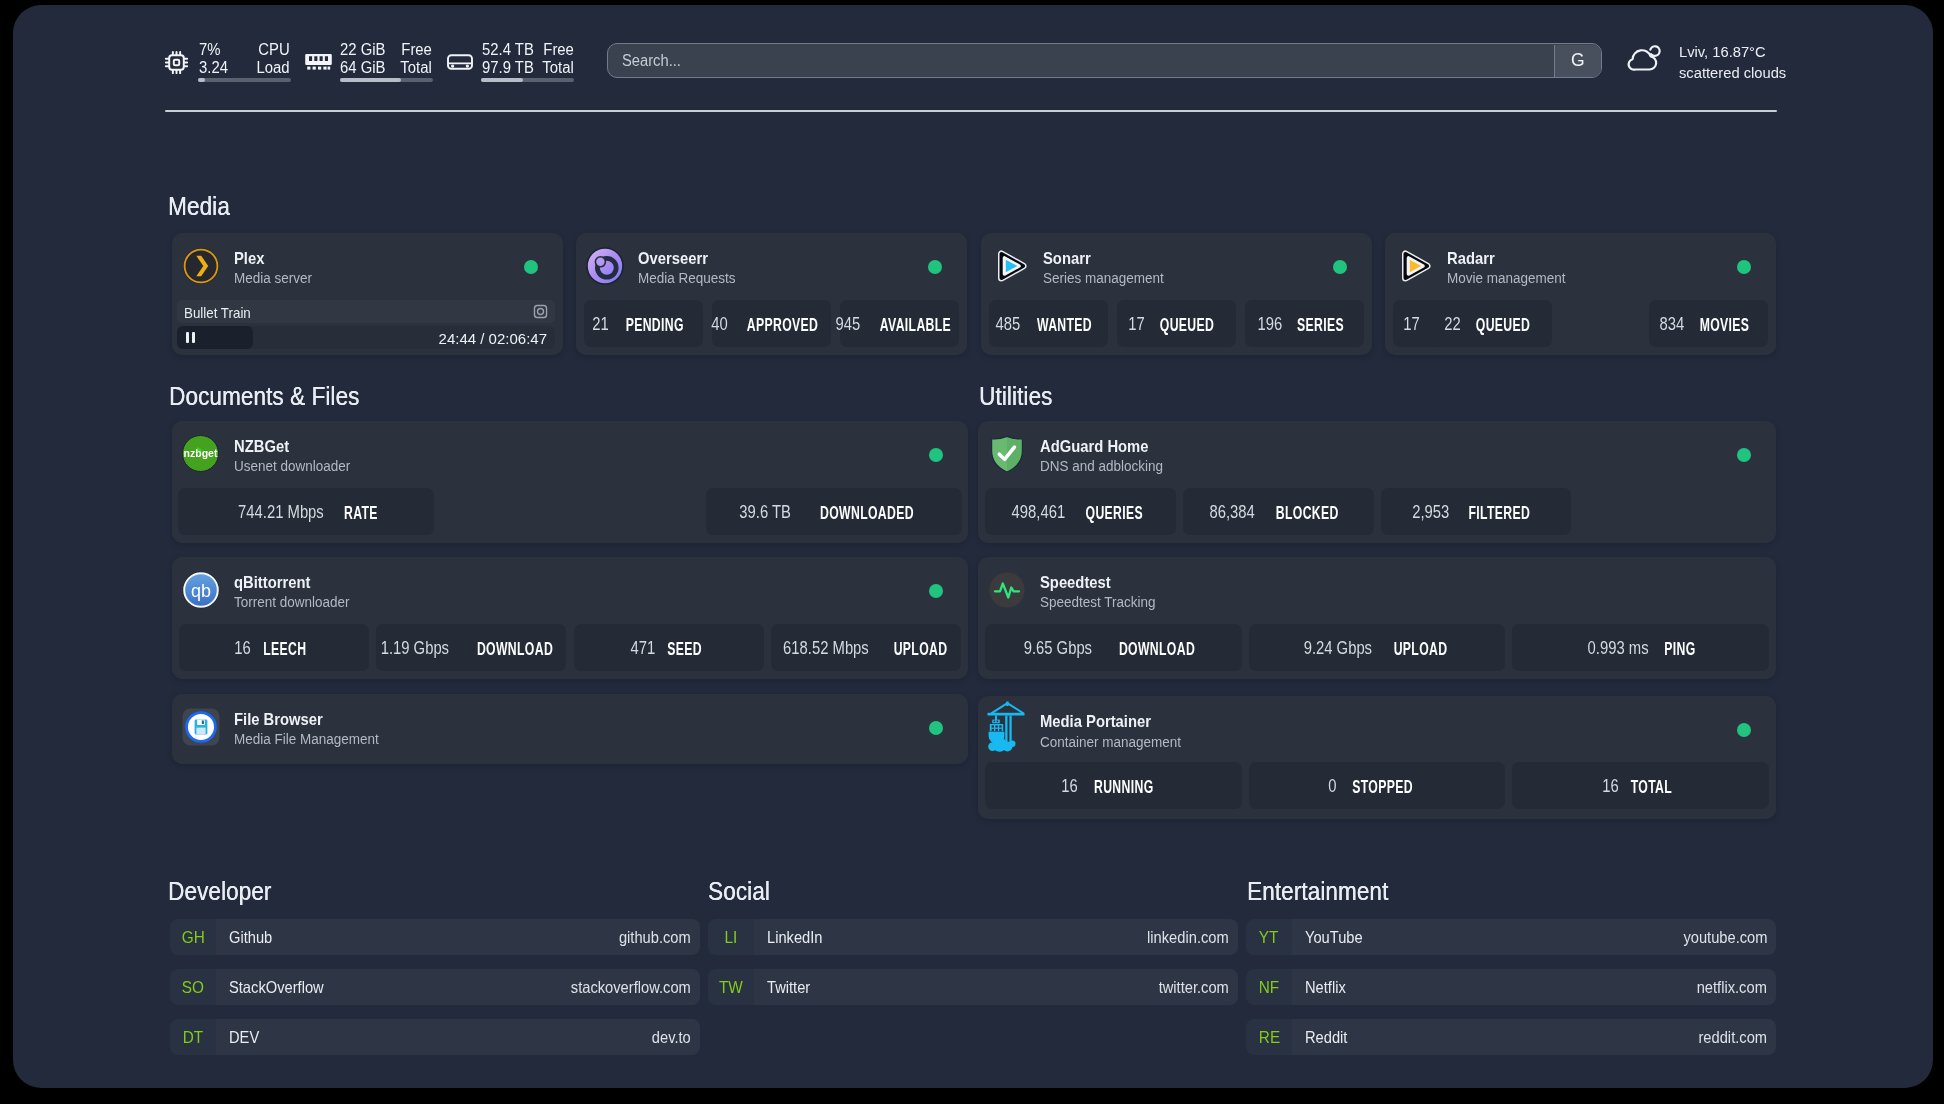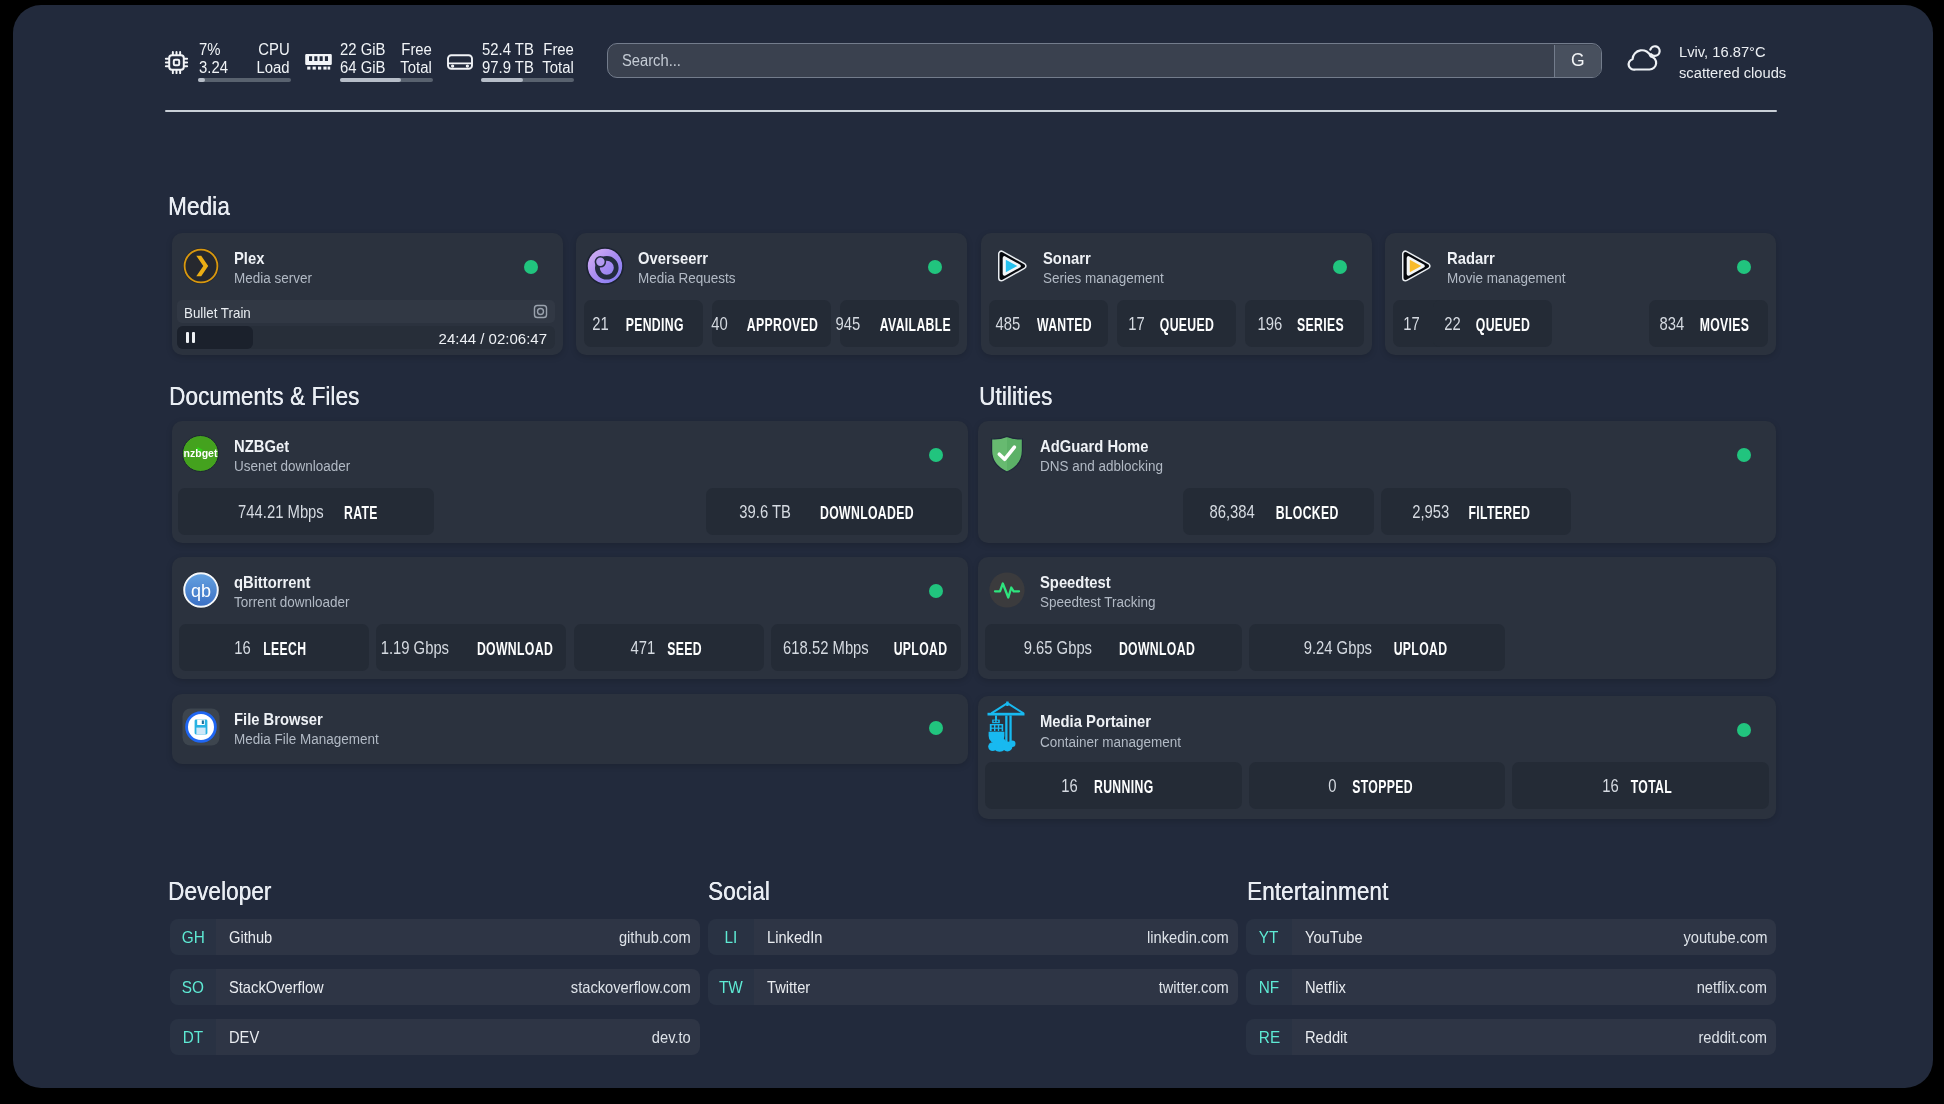--- a/index.html
+++ b/index.html
@@ -9,21 +9,21 @@
 .sb{position:absolute;background:#242B36;border-radius:7px;display:flex;align-items:center;justify-content:center;}
 .sv{font-size:19px;color:#d5dae1;line-height:20px;transform:scaleX(0.78);transform-origin:center;white-space:nowrap;}
 .sl{font-size:18px;font-weight:bold;color:#fdfefe;line-height:18px;letter-spacing:0.5px;transform:scaleX(0.68);transform-origin:center;white-space:nowrap;margin-top:3px;}
 .ttl{position:absolute;font-size:17px;font-weight:bold;color:#eef1f5;line-height:20px;transform:scaleX(0.87);transform-origin:left top;white-space:nowrap;}
 .sub{position:absolute;font-size:15.5px;color:#b2bac5;line-height:16px;transform:scaleX(0.87);transform-origin:left top;white-space:nowrap;}
 .dot{position:absolute;width:14px;height:14px;border-radius:50%;background:#21C47E;}
 .h2{position:absolute;font-size:25px;color:#e9edf3;line-height:29px;letter-spacing:0.1px;transform:scaleX(0.9);transform-origin:left top;white-space:nowrap;text-shadow:0.35px 0 0 currentColor;}
 .tb{font-size:16px;color:#f1f4f7;line-height:18px;}
 .tb span{display:inline-block;transform:scaleX(0.93);white-space:nowrap;}
 .tbl span{transform-origin:left center;}
-.chip{position:absolute;background:#293243;border-radius:8px 0 0 8px;display:flex;align-items:center;justify-content:center;font-size:16.5px;color:#5eead4;text-align:right;}
+.chip{position:absolute;background:#293243;border-radius:8px 0 0 8px;display:flex;align-items:center;justify-content:center;font-size:16.5px;color:#84cc16;text-align:right;}
 .chip i{font-style:normal;display:inline-block;transform:scaleX(0.93);}
 .bar{position:absolute;background:#2E3545;border-radius:0 8px 8px 0;}
 .bname{position:absolute;font-size:16.5px;color:#e9ecf0;top:50%;transform:translateY(-50%) scaleX(0.89);transform-origin:left center;left:13px;white-space:nowrap;}
 .burl{position:absolute;font-size:16.5px;color:#dde2e8;top:50%;transform:translateY(-50%) scaleX(0.89);transform-origin:right center;right:9px;white-space:nowrap;}
 </style></head><body>
 <div class="app">
     <div class="fr">
 
 <svg class="abs" style="left:164px;top:50px" width="25" height="25" viewBox="0 0 24 24" fill="none" stroke="#f2f4f7" stroke-width="1.9" stroke-linecap="round">
 <rect x="5" y="5" width="14" height="14" rx="2.6"></rect>
@@ -213,20 +213,24 @@
 <stop offset="0.5" stop-color="#67ba70"></stop>
               <stop offset="0.5" stop-color="#5cb167"></stop>
             </linearGradient>
           </defs>
 <path d="M19 1.4 C14.2 3.3 8.5 4.3 3.6 3.8 L3.6 15.8 C3.6 25.8 9.8 32.9 19 37 C28.2 32.9 34.4 25.8 34.4 15.8 L34.4 3.8 C29.5 4.3 23.8 3.3 19 1.4 Z" fill="url(#agg)" stroke="#20283a" stroke-width="1.2"></path>
 <path d="M11.3 19.2 L16.6 24.3 L26.4 12.2" fill="none" stroke="#ffffff" stroke-width="3.6" stroke-linecap="round" stroke-linejoin="round"></path>
 </svg></div>
 <div class="ttl" style="left:1040px;top:436.5px">AdGuard Home</div>
 <div class="sub" style="left:1040px;top:458px">DNS and adblocking</div>
 <div class="dot" style="left:1737px;top:448px"></div>
+<div class="sb" style="left:985.0px;top:488px;width:190.8px;height:47px">
+        <div class="sv">498,461</div>
+        <div class="sl">QUERIES</div>
+      </div>
 <div class="sb" style="left:1182.8px;top:488px;width:190.8px;height:47px">
         <div class="sv">86,384</div>
         <div class="sl">BLOCKED</div>
       </div>
 <div class="sb" style="left:1380.5px;top:488px;width:190.8px;height:47px">
         <div class="sv">2,953</div>
         <div class="sl">FILTERED</div>
       </div>
 <div class="card" style="left:172px;top:557px;width:796px;height:122px"></div>
 <div class="abs" style="left:182px;top:571px"><svg width="38" height="38" viewBox="0 0 38 38">
@@ -266,20 +270,24 @@
 </svg></div>
 <div class="ttl" style="left:1040px;top:572.5px">Speedtest</div>
 <div class="sub" style="left:1040px;top:594px">Speedtest Tracking</div>
 <div class="sb" style="left:985.0px;top:624px;width:256.7px;height:47px">
         <div class="sv">9.65 Gbps</div>
         <div class="sl">DOWNLOAD</div>
       </div>
 <div class="sb" style="left:1248.7px;top:624px;width:256.7px;height:47px">
         <div class="sv">9.24 Gbps</div>
         <div class="sl">UPLOAD</div>
+      </div>
+<div class="sb" style="left:1512.3px;top:624px;width:256.7px;height:47px">
+        <div class="sv">0.993 ms</div>
+        <div class="sl">PING</div>
       </div>
 <div class="card" style="left:172px;top:694px;width:796px;height:70px"></div>
 <div class="abs" style="left:182px;top:708px"><svg width="38" height="38" viewBox="0 0 38 38">
 <rect x="0.5" y="0.5" width="37" height="37" rx="8" fill="#3d454e"></rect>
 <circle cx="19" cy="19" r="14.4" fill="#ffffff"></circle>
 <circle cx="19" cy="19" r="14.4" fill="none" stroke="#1f66f2" stroke-width="2.8"></circle>
 <g>
             <rect x="12.6" y="11.6" width="12.8" height="14.8" rx="1.4" fill="#28b2e2"></rect>
 <rect x="15.2" y="11.6" width="7.6" height="5.4" fill="#ffffff"></rect>
 <rect x="19.8" y="12.4" width="2.1" height="3.6" fill="#156f9e"></rect>

